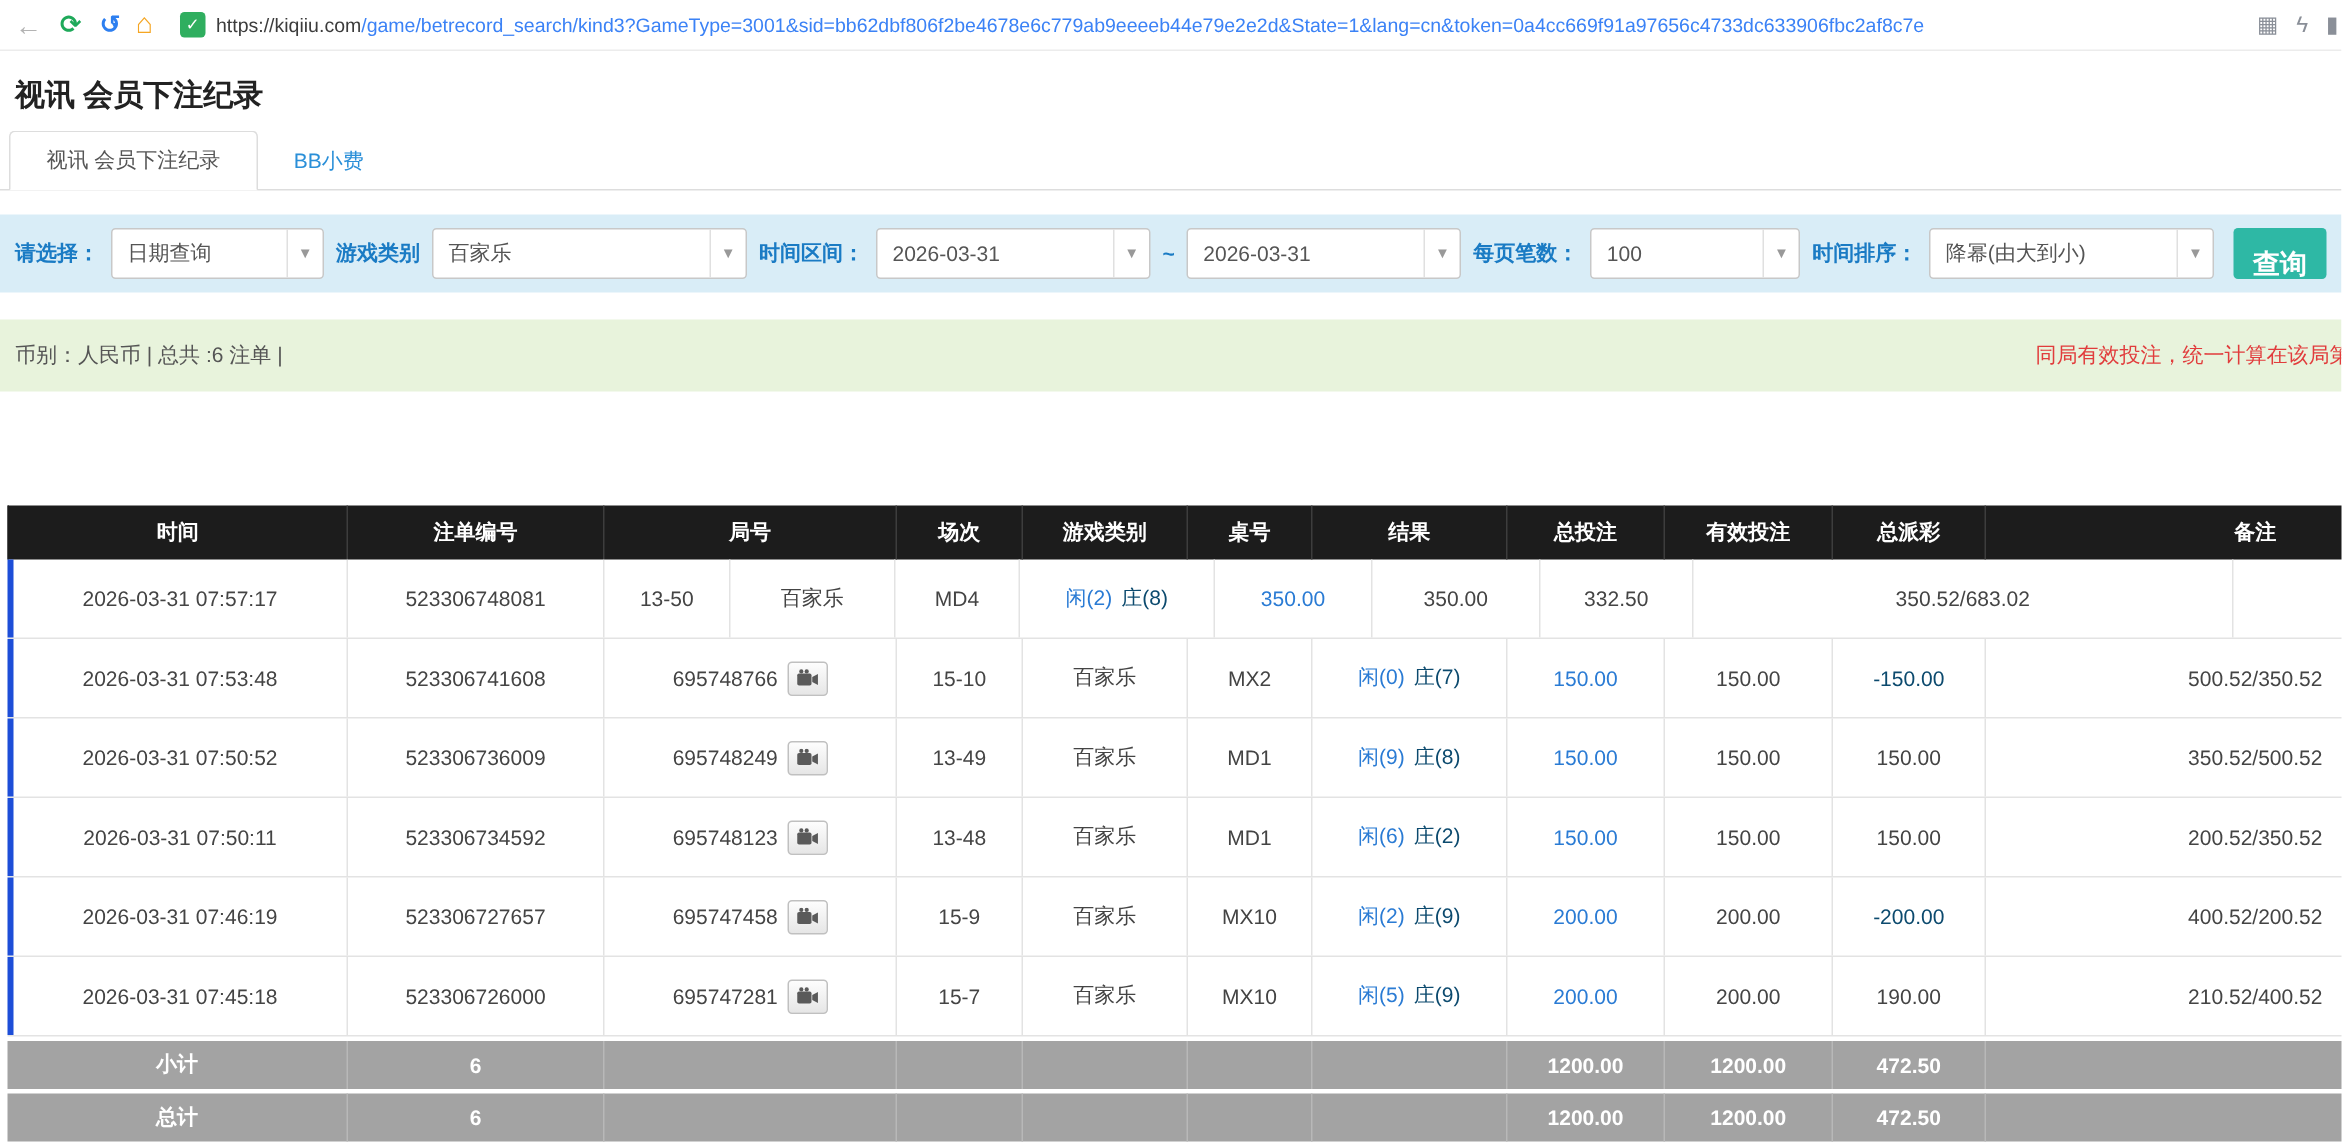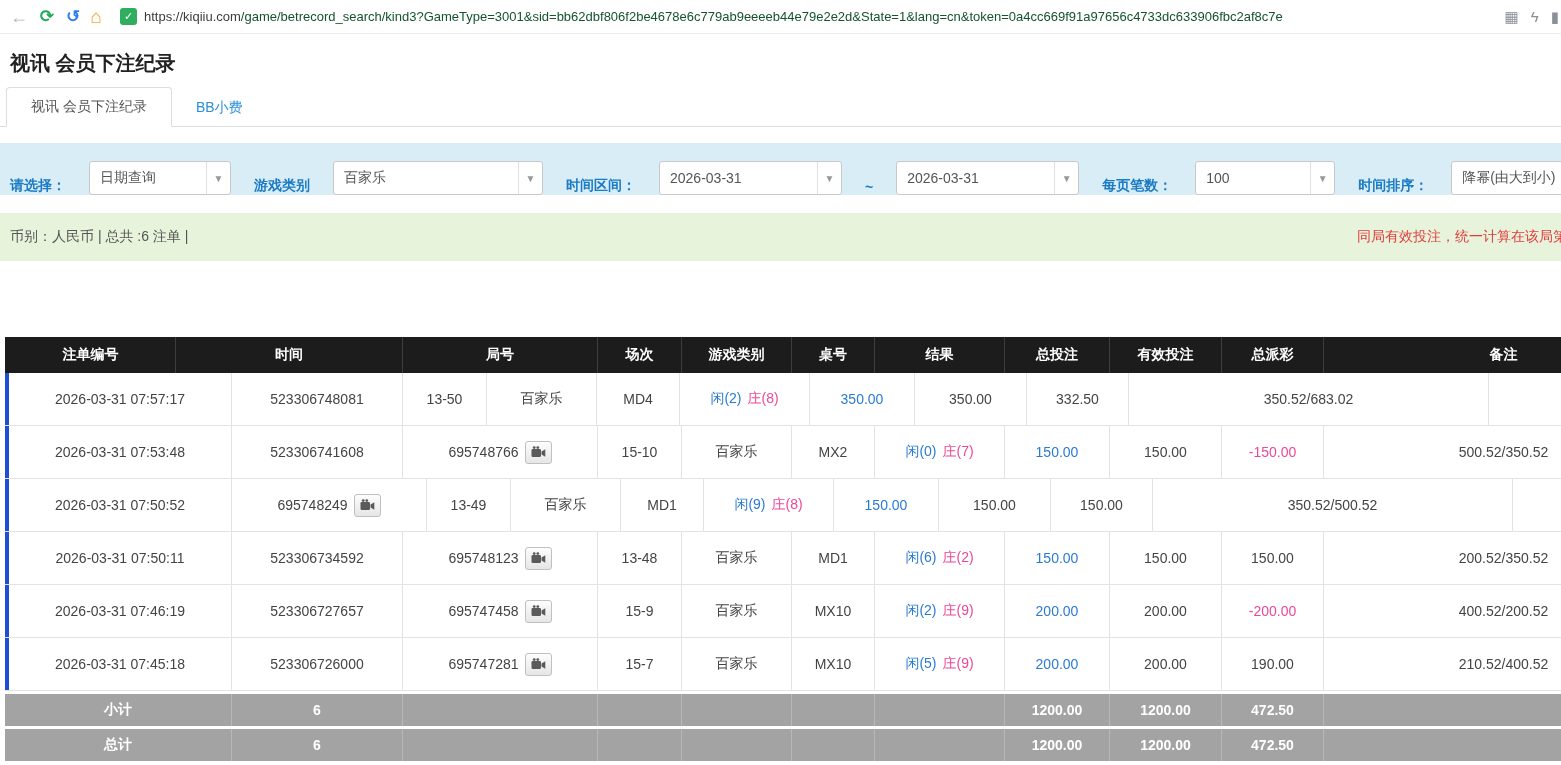--- a/index.html
+++ b/index.html
@@ -13,48 +13,48 @@
   .icon-back{color:#b3b3b3;font-size:18px}
   .icon-refresh{color:#1fa95a;font-weight:bold}
   .icon-undo{color:#2d7ff0;font-weight:bold}
   .undo-caret{color:#2d7ff0;font-size:8px;margin-left:-6px}
   .icon-home{color:#f5a623;font-size:19px}
   .address-bar{flex:1;display:flex;align-items:center;gap:7px;height:24px;padding:0 6px;overflow:hidden}
   .shield{width:17px;height:17px;background:#2fae5f;border-radius:3px;color:#fff;
     display:flex;align-items:center;justify-content:center;font-size:11px;flex:none}
   .url{white-space:nowrap;overflow:hidden;font-size:13px}
   .url .host{color:#3c3c3c}
-  .url .rest{color:#14532d}
+  .url .rest{color:#3b82f6}
   .right-icons{display:flex;align-items:center;gap:12px;color:#8a8f98;flex:none}
   .icon-grid{font-size:15px}
   .icon-lightning{font-size:15px;color:#8a8f98}
   .icon-partial{font-size:15px;margin-right:-8px}
 
   
   .page-title{padding:16px 10px 12px;font-size:20px;font-weight:bold;color:#222}
 
   .tabs{display:flex;border-bottom:1px solid #ddd;padding-left:6px;height:38px;align-items:flex-end}
   .tab{padding:10px 24px;font-size:14px;position:relative;top:1px;white-space:nowrap}
   .tab.active{background:#fff;border:1px solid #ddd;border-bottom:1px solid #fff;
     border-radius:4px 4px 0 0;color:#555}
   .tab.inactive{color:#2a8fd8;cursor:pointer}
 
   
   .filter-bar{background:#d9edf7;margin-top:16px;height:52px;padding:0 10px;
-    display:flex;align-items:flex-end;gap:23px;overflow:hidden}
+    display:flex;align-items:center;gap:8px;overflow:hidden}
   .f-label{color:#1a7bc4;font-weight:bold;white-space:nowrap}
   .tilde{color:#1a7bc4;font-weight:bold}
   .select{background:#fff;border:1px solid #c8c8c8;border-radius:3px;height:34px;
     display:flex;align-items:center;cursor:pointer;flex:none}
   .select .val{padding:0 10px;color:#555;flex:1;white-space:nowrap;overflow:hidden}
   .select .arrow{width:24px;height:100%;border-left:1px solid #e0e0e0;color:#999;
     display:flex;align-items:center;justify-content:center;font-size:10px}
   .w-mode{width:142px}.w-game{width:210px}.w-date{width:183px}.w-size{width:140px}.w-sort{width:190px}
   .search-btn{margin-left:auto;background:#2eb8a5;color:#fff;font-weight:bold;border:none;
-    border-radius:3px;height:34px;padding:12px 13px;font-size:14px;cursor:pointer;flex:none}
+    border-radius:3px;height:34px;padding:12px 13px;font-size:18px;cursor:pointer;flex:none}
 
   
   .summary-bar{background:#e8f3dc;margin-top:18px;height:48px;display:flex;align-items:center;
     justify-content:space-between;padding:0 0 0 10px;overflow:hidden}
   .summary-left{color:#555;white-space:nowrap}
   .summary-right{color:#e13c3c;white-space:nowrap;margin-right:-6px}
 
   
   .table{margin:76px 0 0 5px;width:1679px}
   .trow{display:flex}
@@ -63,21 +63,21 @@
   .thead .cell{border-right:1px solid #3d3d3d}
   .thead .cell:first-child{border-left:1px solid #1c1c1c}
   .drow{height:53px;border-bottom:1px solid #e3e3e3;color:#444}
   .drow .cell{border-right:1px solid #e3e3e3}
   .drow .cell:first-child{border-left:4px solid #1d4ed8}
   .foot{height:32px;background:#a3a3a3;color:#fff;font-weight:bold;margin-top:3px}
   .foot .cell{border-right:1px solid #b8b8b8}
   .c0{width:227px}.c1{width:171px}.c2{width:195px}.c3{width:84px}.c4{width:110px}.c5{width:83px}
   .c6{width:130px}.c7{width:105px}.c8{width:112px}.c9{width:102px}.c10{width:360px}
   .blue{color:#2a7bd4}
-  .red{color:#ec4899}
+  .red{color:#0c4a6e}
   .replay-btn{width:27px;height:23px;border:1px solid #c0c0c0;border-radius:3px;
     background:linear-gradient(#fdfdfd,#e6e6e6);display:flex;align-items:center;
     justify-content:center;cursor:pointer;flex:none}
 </style>
 </head>
 <body>
 
 <div class="browser-bar">
   <span class="nav-icon icon-back">←</span>
   <span class="nav-icon icon-refresh">⟳</span>
@@ -138,22 +138,22 @@
   <button class="search-btn">查询</button>
 </div>
 
 <div class="summary-bar">
   <span class="summary-left">币别：人民币 | 总共 :6 注单 |</span>
   <span class="summary-right">同局有效投注，统一计算在该局第</span>
 </div>
 
 <div class="table">
   <div class="trow thead" id="header-row">
+      <div class="cell c0">时间</div>
       <div class="cell c1">注单编号</div>
-      <div class="cell c0">时间</div>
       <div class="cell c2">局号</div>
       <div class="cell c3">场次</div>
       <div class="cell c4">游戏类别</div>
       <div class="cell c5">桌号</div>
       <div class="cell c6">结果</div>
       <div class="cell c7">总投注</div>
       <div class="cell c8">有效投注</div>
       <div class="cell c9">总派彩</div>
       <div class="cell c10">备注</div>
     </div>
@@ -204,20 +204,21 @@
           <span class="blue">150.00</span>
         </div>
         <div class="cell c8">150.00</div>
         <div class="cell c9">
           <span class="red">-150.00</span>
         </div>
         <div class="cell c10">500.52/350.52</div>
       </div>
       <div class="trow drow">
         <div class="cell c0">2026-03-31 07:50:52</div>
+        <div class="cell c1">523306736009</div>
         <div class="cell c2">
           <span>695748249</span>
           <button class="replay-btn">
             <span style="display:flex">
               <svg width="15" height="12" viewBox="0 0 15 12">
                 <circle cx="3.2" cy="1.6" r="1.4" fill="#5a5a5a"></circle>
                 <circle cx="6.8" cy="1.6" r="1.4" fill="#5a5a5a"></circle>
                 <rect x="0.5" y="3" width="9.5" height="8" rx="1.2" fill="#5a5a5a"></rect>
                 <path d="M10.5 5.4 L14.3 3.3 V10.7 L10.5 8.6 Z" fill="#5a5a5a"></path>
               </svg>

